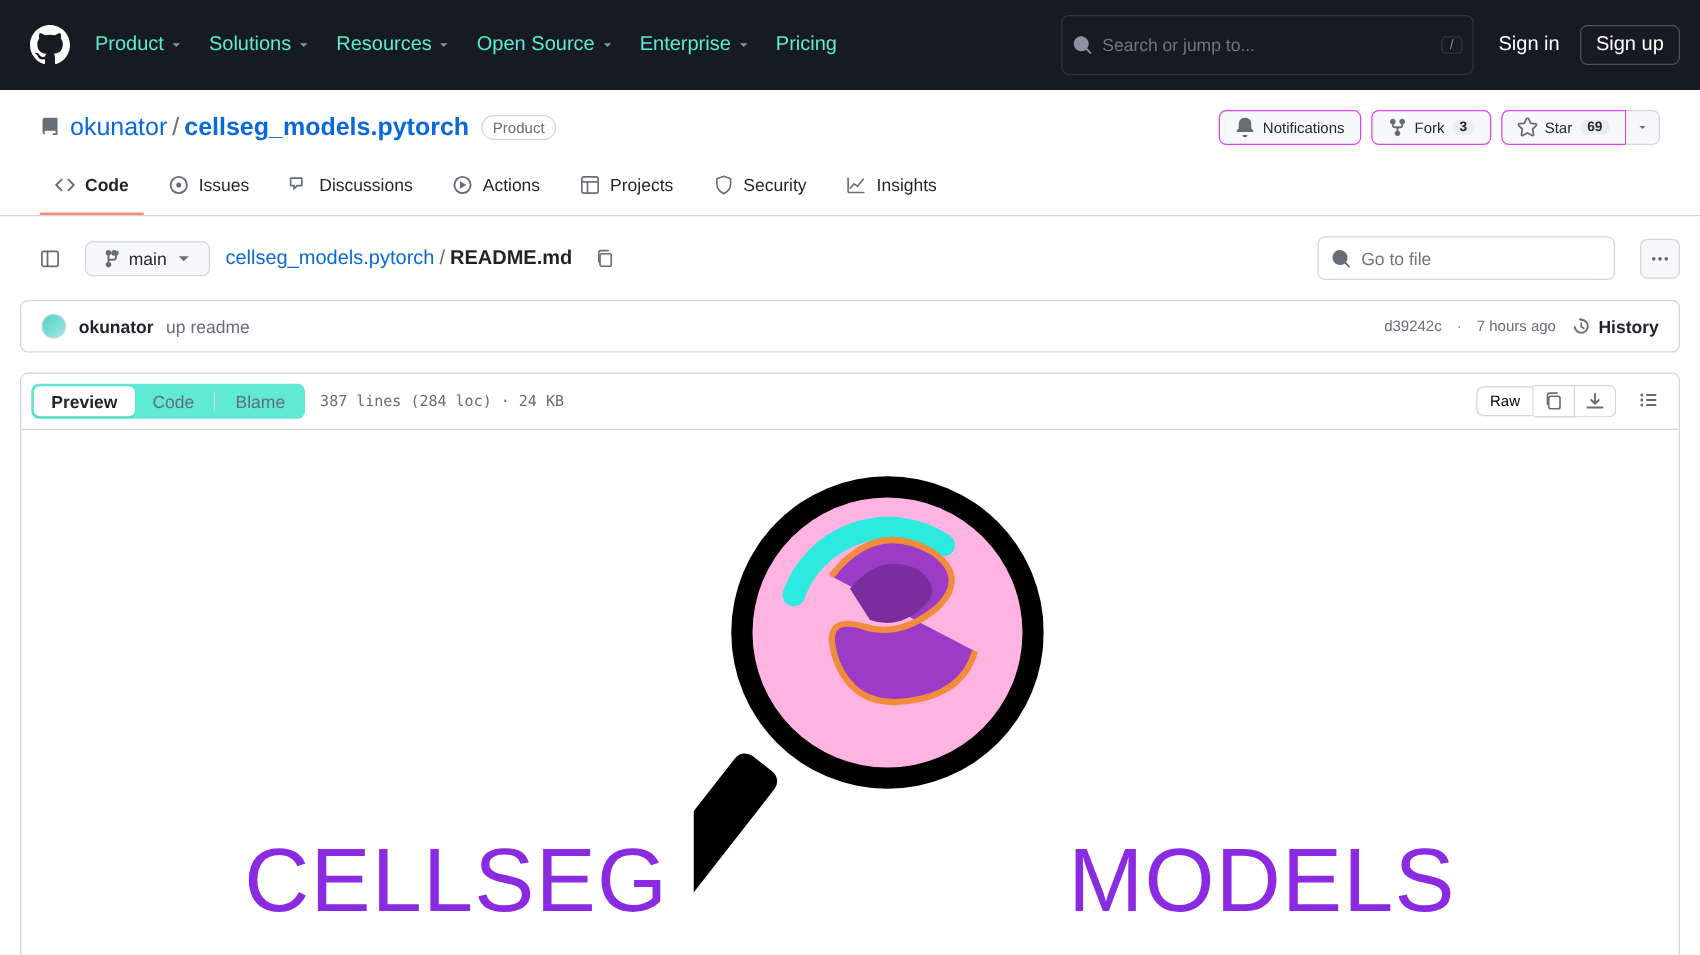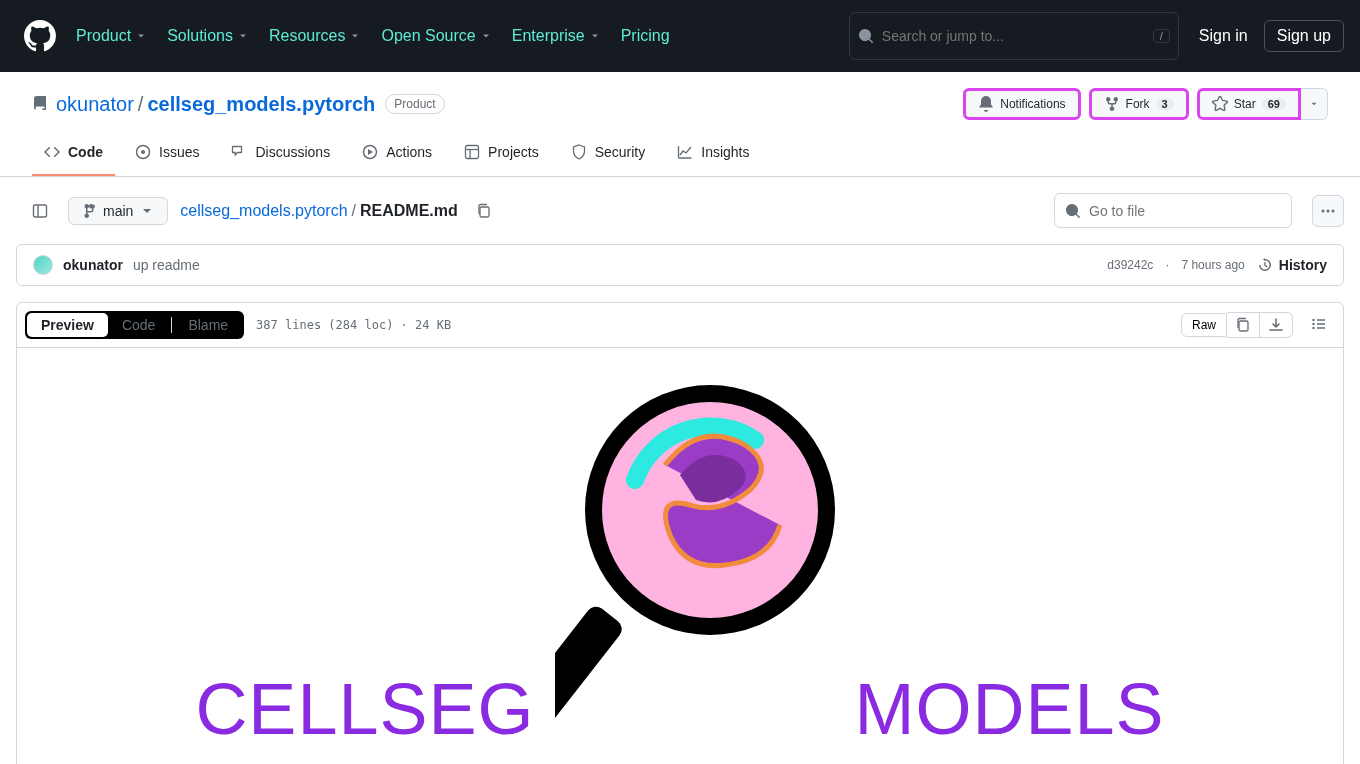--- a/index.html
+++ b/index.html
@@ -22,21 +22,21 @@
 
 
 .repo-head { padding: 16px 32px 0; border-bottom: 1px solid #d0d7de; }
 .repo-head-top { display: flex; align-items: center; margin-bottom: 16px; }
 .repo-icon { width: 16px; height: 16px; fill: #656d76; margin-right: 8px; }
 .repo-owner { color: #0969da; font-size: 20px; }
 .repo-sep { color: #656d76; font-size: 20px; margin: 0 4px; }
 .repo-name { color: #0969da; font-size: 20px; font-weight: 600; }
 .public-badge { border: 1px solid #d0d7de; border-radius: 2em; padding: 0 8px; font-size: 12px; color: #656d76; margin-left: 10px; line-height: 18px; }
 .repo-actions { margin-left: auto; display: flex; gap: 8px; }
-.repo-action-btn { display: flex; align-items: center; gap: 6px; border: 3px solid #d946ef; border-radius: 6px; padding: 5px 12px; font-size: 12px; color: #24292f; background: #f6f8fa; cursor: pointer; }
+.repo-action-btn { display: flex; align-items: center; gap: 6px; border: 1px solid #d946ef; border-radius: 6px; padding: 5px 12px; font-size: 12px; color: #24292f; background: #f6f8fa; cursor: pointer; }
 .repo-action-btn .count { background: #eaeef0; border-radius: 2em; padding: 0 6px; font-size: 11px; font-weight: 600; }
 .repo-action-btn svg { width: 16px; height: 16px; fill: #656d76; }
 .star-dd { border: 1px solid #d0d7de; border-left: none; border-radius: 0 6px 6px 0; padding: 5px 8px; background: #f6f8fa; cursor: pointer; display: flex; align-items: center; }
 .star-group { display: flex; }
 .star-group .repo-action-btn { border-radius: 6px 0 0 6px; }
 
 
 .repo-tabs { display: flex; gap: 8px; }
 .repo-tab { display: flex; align-items: center; gap: 8px; padding: 8px 12px 14px; font-size: 14px; color: #1f2328; cursor: pointer; border-bottom: 2px solid transparent; position: relative; }
 .repo-tab.active { border-bottom-color: #fd8c73; font-weight: 600; }
@@ -66,21 +66,21 @@
 .commit-author { font-weight: 600; font-size: 14px; }
 .commit-msg { color: #656d76; font-size: 14px; }
 .commit-right { margin-left: auto; display: flex; align-items: center; gap: 12px; font-size: 12px; color: #656d76; }
 .commit-right .sha { color: #656d76; }
 .history-link { display: flex; align-items: center; gap: 6px; color: #1f2328; font-weight: 600; font-size: 14px; cursor:pointer; }
 .history-link svg { width: 16px; height: 16px; fill: #656d76; }
 
 
 .file-box { margin: 16px 16px 0; border: 1px solid #d0d7de; border-radius: 6px; }
 .file-toolbar { display: flex; align-items: center; padding: 8px; border-bottom: 1px solid #d0d7de; }
-.seg-control { display: flex; background: #000000; border-radius: 6px; padding: 2px; align-items:center; }
+.seg-control { display: flex; background: #5eead4; border-radius: 6px; padding: 2px; align-items:center; }
 .seg-btn { padding: 4px 14px; font-size: 14px; border: none; background: transparent; border-radius: 5px; cursor: pointer; color: #656d76; }
 .seg-btn.active { background: #fff; font-weight: 600; color: #1f2328; box-shadow: 0 1px 2px rgba(0,0,0,0.08); }
 .seg-div { width: 1px; height: 16px; background: #d0d7de; margin: 0 2px; }
 .file-meta { font-family: ui-monospace,SFMono-Regular,Menlo,monospace; font-size: 12px; color: #656d76; margin-left: 12px; }
 .file-tool-right { margin-left: auto; display: flex; align-items: center; gap: 0; }
 .raw-btn { border: 1px solid #d0d7de; border-radius: 6px 0 0 6px; padding: 4px 10px; font-size: 12px; background: #fff; cursor: pointer; }
 .icon-btn { border: 1px solid #d0d7de; border-left: none; padding: 4px 8px; background: #fff; cursor: pointer; display:flex; align-items:center; }
 .icon-btn:nth-child(3){ border-radius: 0 6px 6px 0; }
 .icon-btn svg { width: 16px; height: 16px; fill: #656d76; }
 .outline-btn { margin-left: 10px; border: none; background: transparent; padding: 4px 8px; cursor:pointer; }

